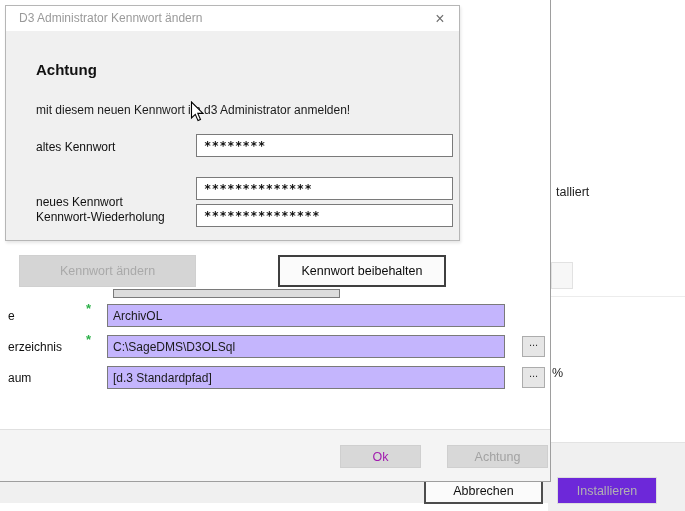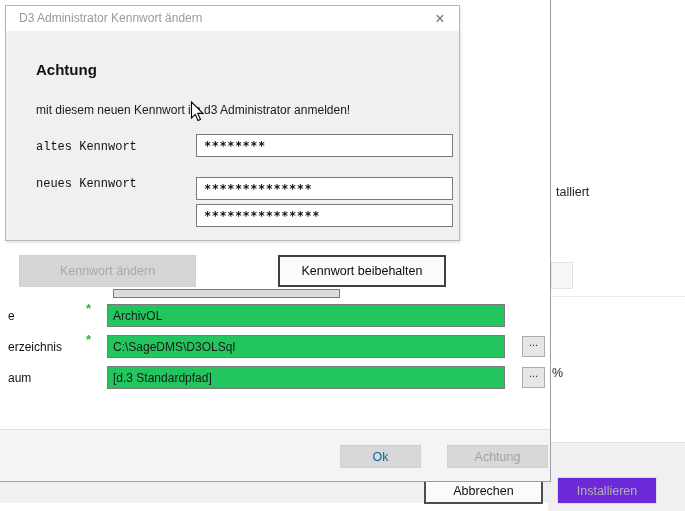--- a/index.html
+++ b/index.html
@@ -17,34 +17,34 @@
   .frag-percent{position:absolute;left:552px;top:366px;font-size:12.5px;color:#222;z-index:2;}
   .right-sliver-box{position:absolute;left:551px;top:262px;width:22px;height:27px;background:#f7f7f7;border:1px solid #e2e2e2;box-sizing:border-box;z-index:0;}
   .right-faint-line{position:absolute;left:551px;top:296px;width:134px;height:1px;background:#ececec;z-index:0;}
 
   
   .settings-dialog{position:absolute;left:-8px;top:-8px;width:559px;height:490px;background:#ffffff;border:1px solid #9e9e9e;box-sizing:border-box;z-index:1;}
   .settings-footer{position:absolute;left:0;bottom:0;width:100%;height:52px;background:#f4f4f4;border-top:1px solid #e0e0e0;box-sizing:border-box;}
   .hidden-button-sliver{position:absolute;left:113px;top:289px;width:227px;height:9px;background:#dcdcdc;border:1px solid #7a7a7a;box-sizing:border-box;z-index:2;}
   .settings-label{position:absolute;left:8px;font-size:12px;color:#111;z-index:2;white-space:nowrap;}
   .req-star{position:absolute;left:86px;font-size:13px;font-weight:bold;color:#2db14a;z-index:2;}
-  .settings-input{position:absolute;left:107px;width:398px;height:23px;background:#22c55e;border:1px solid #7a7a7a;box-sizing:border-box;font-size:12px;display:flex;align-items:center;padding-left:5px;z-index:2;white-space:nowrap;overflow:hidden;}
+  .settings-input{position:absolute;left:107px;width:398px;height:23px;background:#c4b5fd;border:1px solid #7a7a7a;box-sizing:border-box;font-size:12px;display:flex;align-items:center;padding-left:5px;z-index:2;white-space:nowrap;overflow:hidden;}
   .browse-btn{position:absolute;left:522px;width:23px;height:21px;background:#e6e6e6;border:1px solid #acacac;box-sizing:border-box;font-size:11px;color:#333;display:flex;align-items:flex-start;justify-content:center;line-height:10px;z-index:2;}
-  .btn-ok{position:absolute;left:340px;top:445px;width:81px;height:23px;background:#d8d8d8;border:1px solid #cfcfcf;color:#0369a1;z-index:2;}
+  .btn-ok{position:absolute;left:340px;top:445px;width:81px;height:23px;background:#d8d8d8;border:1px solid #cfcfcf;color:#a21caf;z-index:2;}
   .btn-quit{position:absolute;left:447px;top:445px;width:101px;height:23px;background:#d8d8d8;border:1px solid #cfcfcf;color:#a2a2a2;z-index:2;}
 
   
   .pw-dialog{position:absolute;left:5px;top:5px;width:455px;height:236px;background:#f0f0f0;border:1px solid #b6b6b6;box-sizing:border-box;z-index:3;box-shadow:1px 2px 3px rgba(0,0,0,0.10);}
   .pw-titlebar{position:absolute;left:0;top:0;width:100%;height:25px;background:#ffffff;}
   .pw-title{position:absolute;left:13px;top:0;line-height:25px;font-size:12px;color:#9a9a9a;white-space:nowrap;}
   .pw-close{position:absolute;right:6px;top:2px;width:26px;height:21px;display:flex;align-items:center;justify-content:center;color:#6f6f6f;font-size:16px;}
   .pw-heading{position:absolute;left:30px;top:55px;font-size:15px;font-weight:bold;color:#111;}
   .pw-line1{position:absolute;left:30px;top:81px;font-size:12px;color:#1a1a1a;white-space:nowrap;}
   .pw-line2{position:absolute;left:30px;top:97px;font-size:12px;color:#1a1a1a;white-space:nowrap;}
-  .pw-label{position:absolute;left:30px;font-size:12px;color:#111;white-space:nowrap;font-family:Liberation Mono, monospace;}
+  .pw-label{position:absolute;left:30px;font-size:12px;color:#111;white-space:nowrap;}
   .pw-input{position:absolute;left:190px;width:257px;height:23px;background:#fff;border:1px solid #7a7a7a;box-sizing:border-box;display:flex;align-items:center;padding-left:7px;font-family:"DejaVu Sans Mono",monospace;font-size:12px;font-weight:bold;letter-spacing:0.5px;color:#111;overflow:hidden;}
   .btn-change{position:absolute;left:13px;top:249px;width:177px;height:32px;background:#d5d5d5;border:1px solid #d0d0d0;color:#a9a9a9;z-index:3;}
   .btn-keep{position:absolute;left:272px;top:249px;width:168px;height:32px;background:#fbfbfb;border:2px solid #3f3f3f;color:#0a0a0a;z-index:3;}
   .mouse-cursor{position:absolute;left:190px;top:101px;z-index:5;}
 </style>
 </head>
 <body>
 
 <div id="stage">
 
@@ -82,23 +82,24 @@
     <div class="pw-titlebar">
       <div class="pw-title">D3 Administrator Kennwort ändern</div>
       <div class="pw-close">×</div>
     </div>
     <div class="pw-heading">Achtung</div>
     <div class="pw-line2">mit diesem neuen Kennwort im d3 Administrator anmelden!</div>
 
     <div class="pw-label" style="top:134px;">altes Kennwort</div>
     <div class="pw-input" style="top:128px;">********</div>
 
-    <div class="pw-label" style="top:171px;">neues Kennwort</div>
+    <div class="pw-label" style="top:189px;">neues Kennwort</div>
     <div class="pw-input" style="top:171px;">**************</div>
 
+    <div class="pw-label" style="top:204px;">Kennwort-Wiederholung</div>
     <div class="pw-input" style="top:198px;">***************</div>
 
     <div class="btn btn-keep">Kennwort beibehalten</div>
     <div class="btn btn-change">Kennwort ändern</div>
   </div>
 
   <svg class="mouse-cursor" width="15" height="22" viewBox="0 0 15 22">
     <path d="M1.5,1 L1.5,17 L5.3,13.4 L8,19.6 L10.5,18.4 L7.8,12.4 L13,12.4 Z" fill="#ffffff" stroke="#000000" stroke-width="1.1"></path>
   </svg>
 

